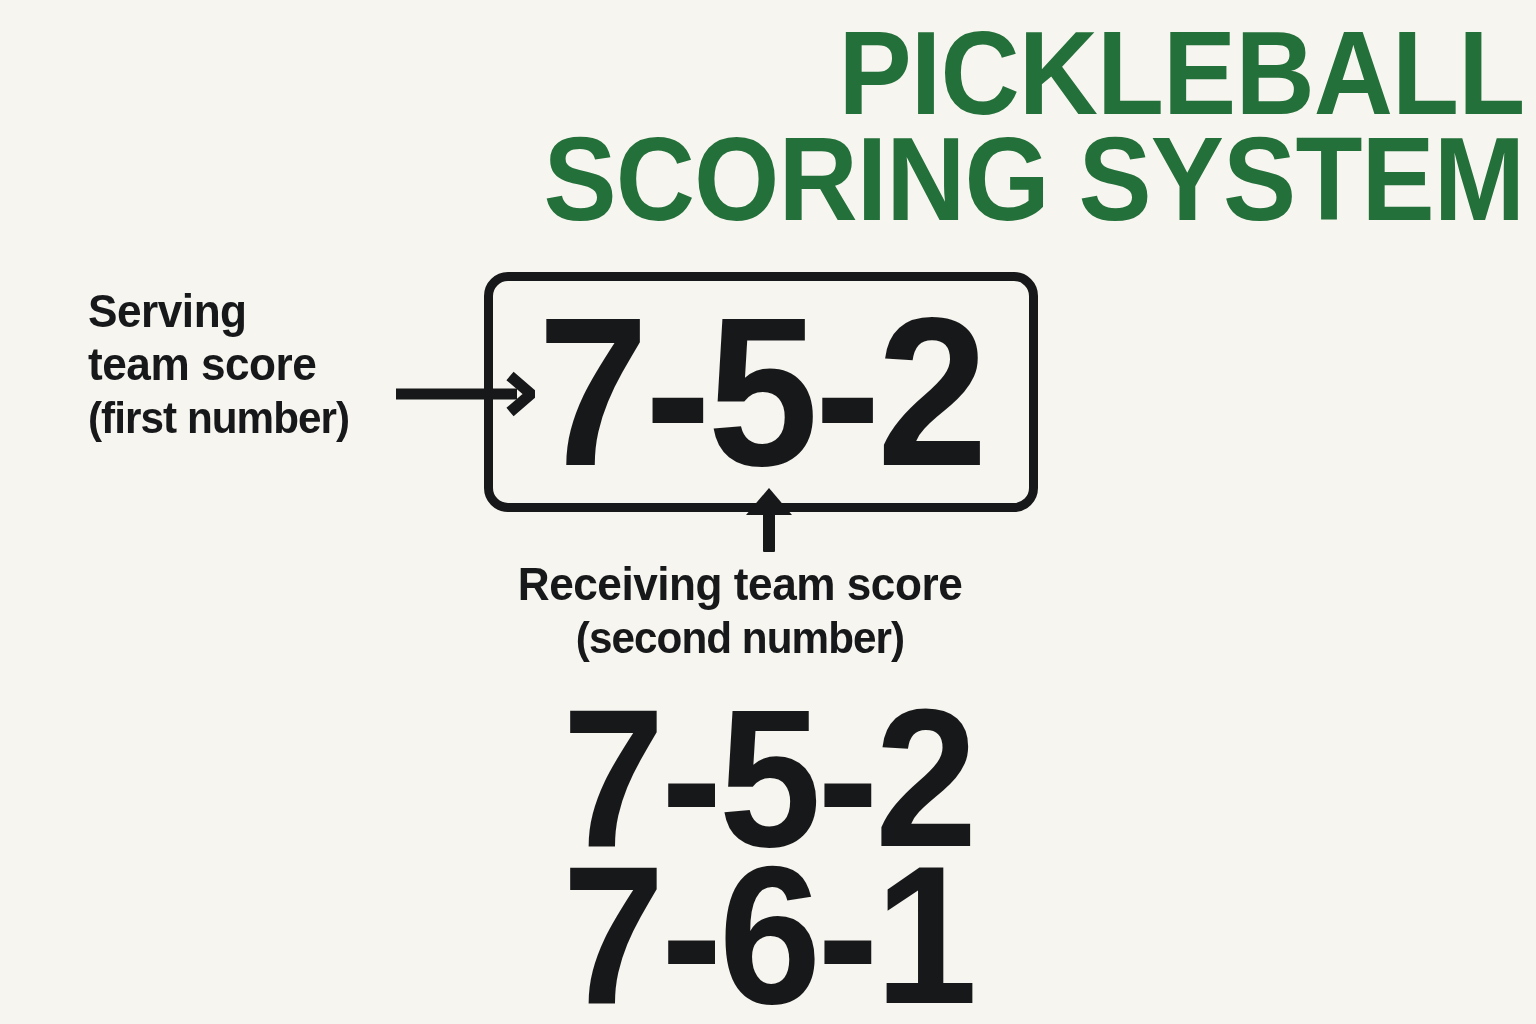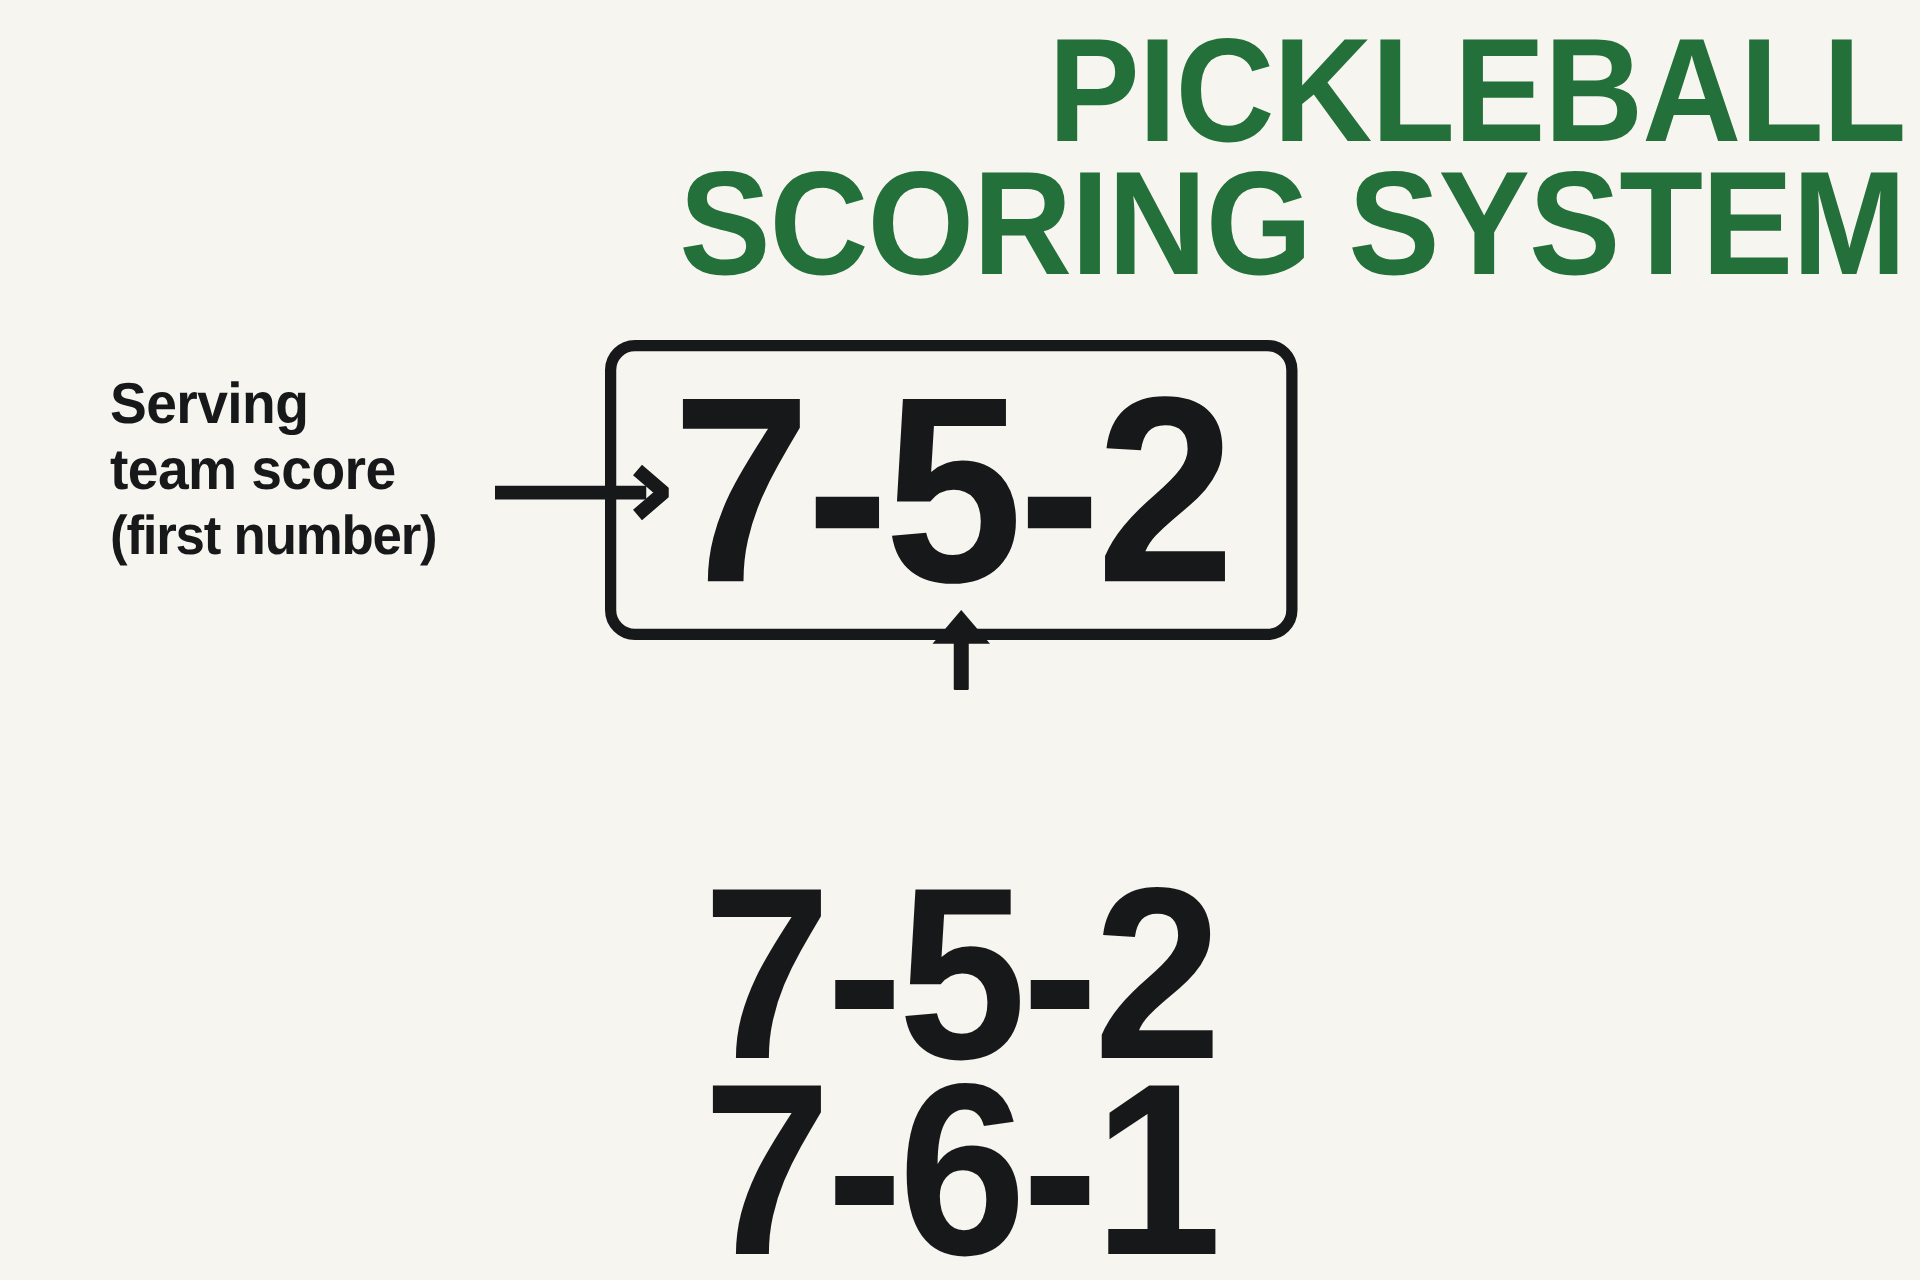--- a/index.html
+++ b/index.html
@@ -97,21 +97,21 @@
   .callout.centered .line {
     transform-origin: center center;
   }
   .callout .line.paren {
     font-size: 44px;
     letter-spacing: -1px;
   }
 
   #callout-left {
     left: 88px;
-    top: 296px;
+    top: 285px;
     width: 310px;
     text-align: left;
   }
   #callout-right {
     left: 1092px;
     top: 298px;
     width: 420px;
     text-align: left;
   }
   #callout-bottom {
@@ -187,19 +187,23 @@
   </div>
 
   <div class="arrow-up">
     <svg width="56" height="66" viewBox="0 0 56 66" xmlns="http://www.w3.org/2000/svg">
       <rect x="22" y="22" width="12" height="42" rx="1" fill="#17181a"></rect>
       <polygon points="28,0 51,27 5,27" fill="#17181a"></polygon>
     </svg>
   </div>
 
 
+  <div class="callout centered" id="callout-bottom">
+    <span class="line">Receiving team score</span>
+    <span class="line paren">(second number)</span>
+  </div>
 
   <div class="score-list">
     <span class="score-row">7-5-2</span>
     <span class="score-row">7-6-1</span>
   </div>
 
 </div>
 
 </body></html>

